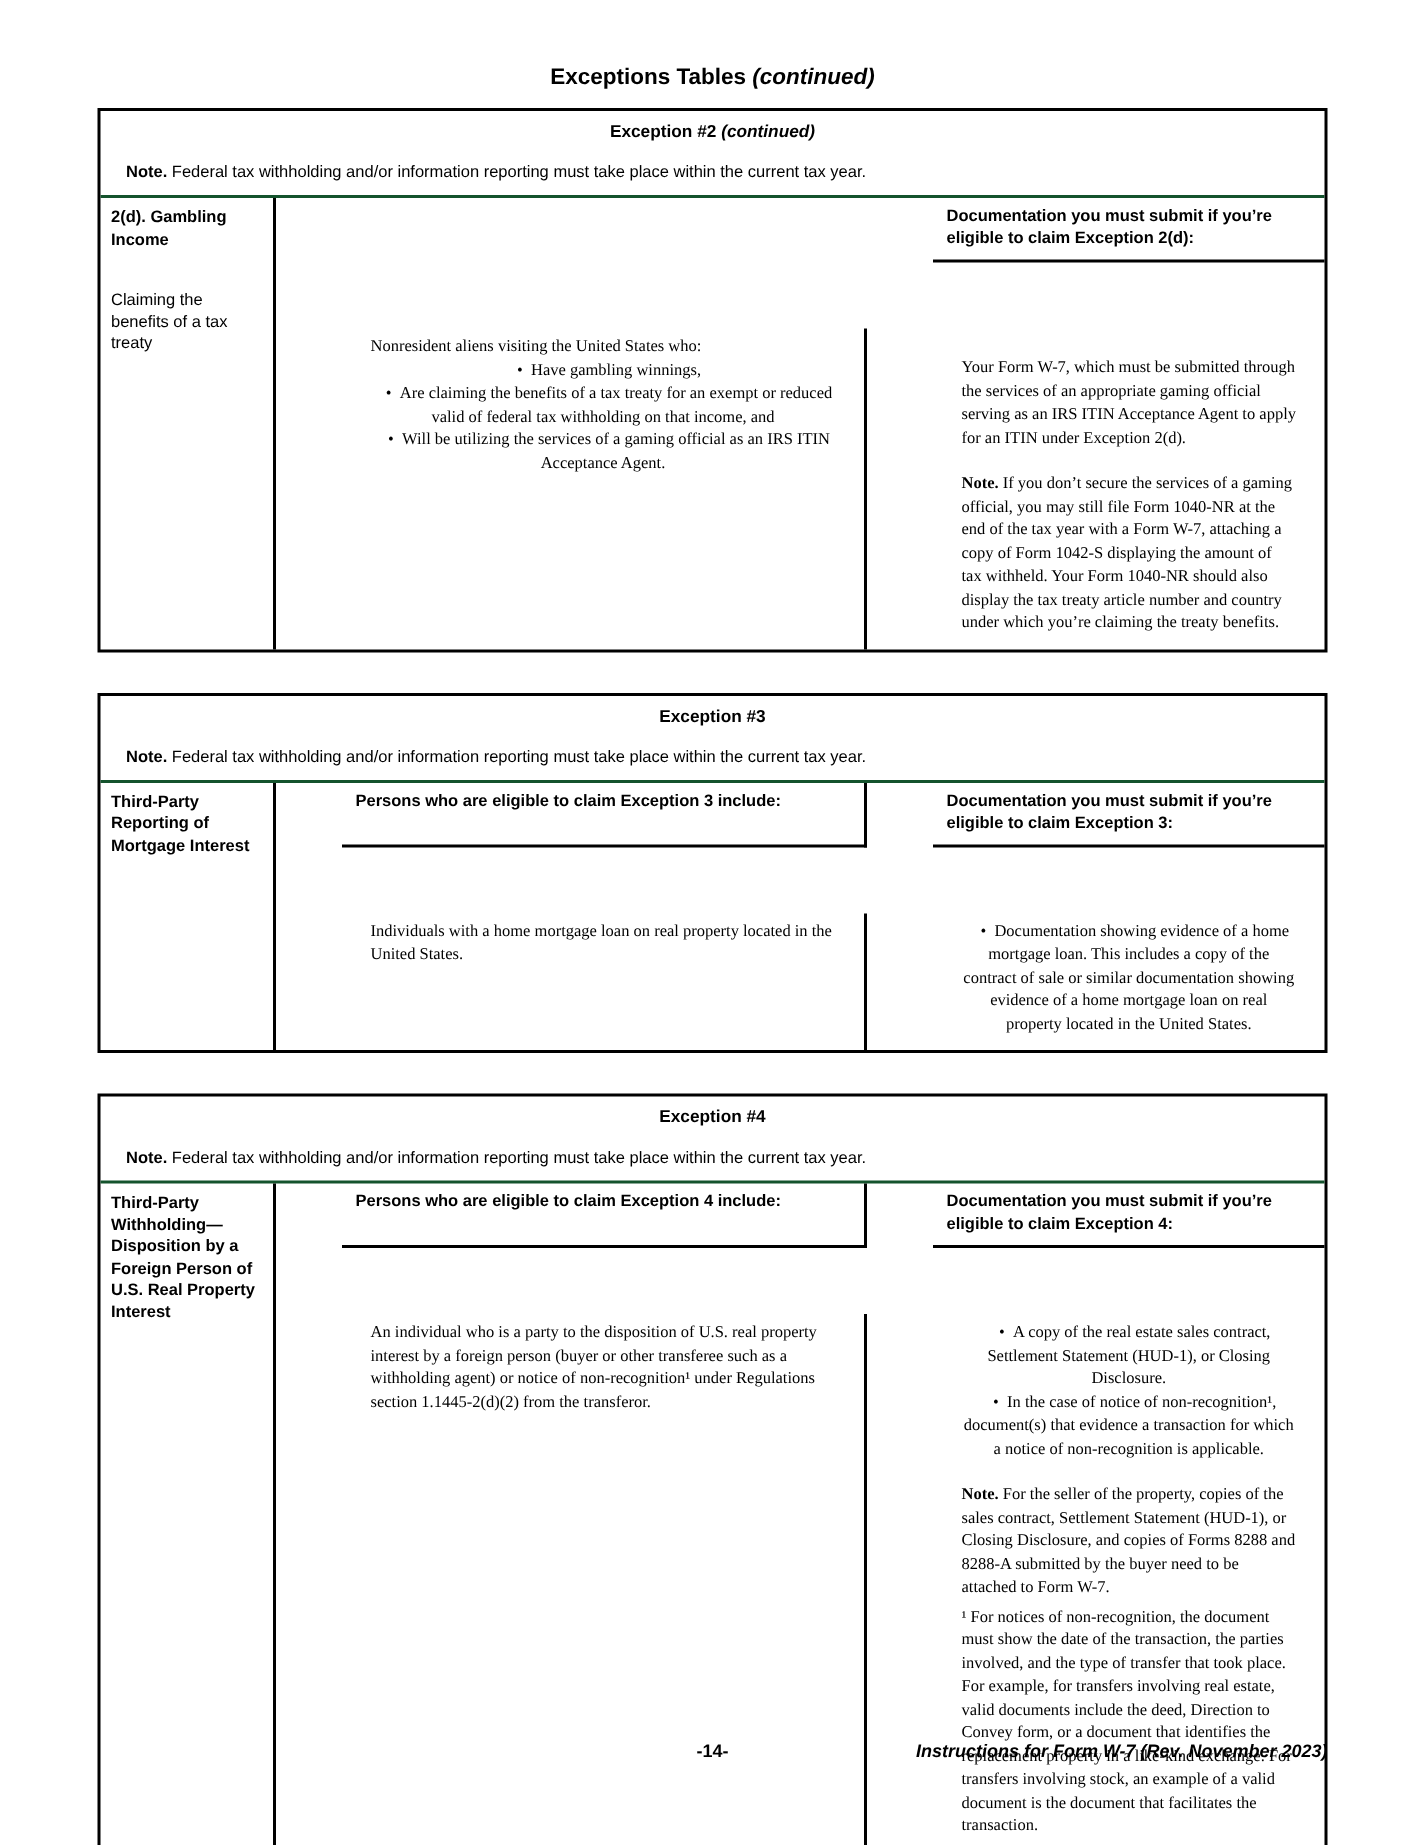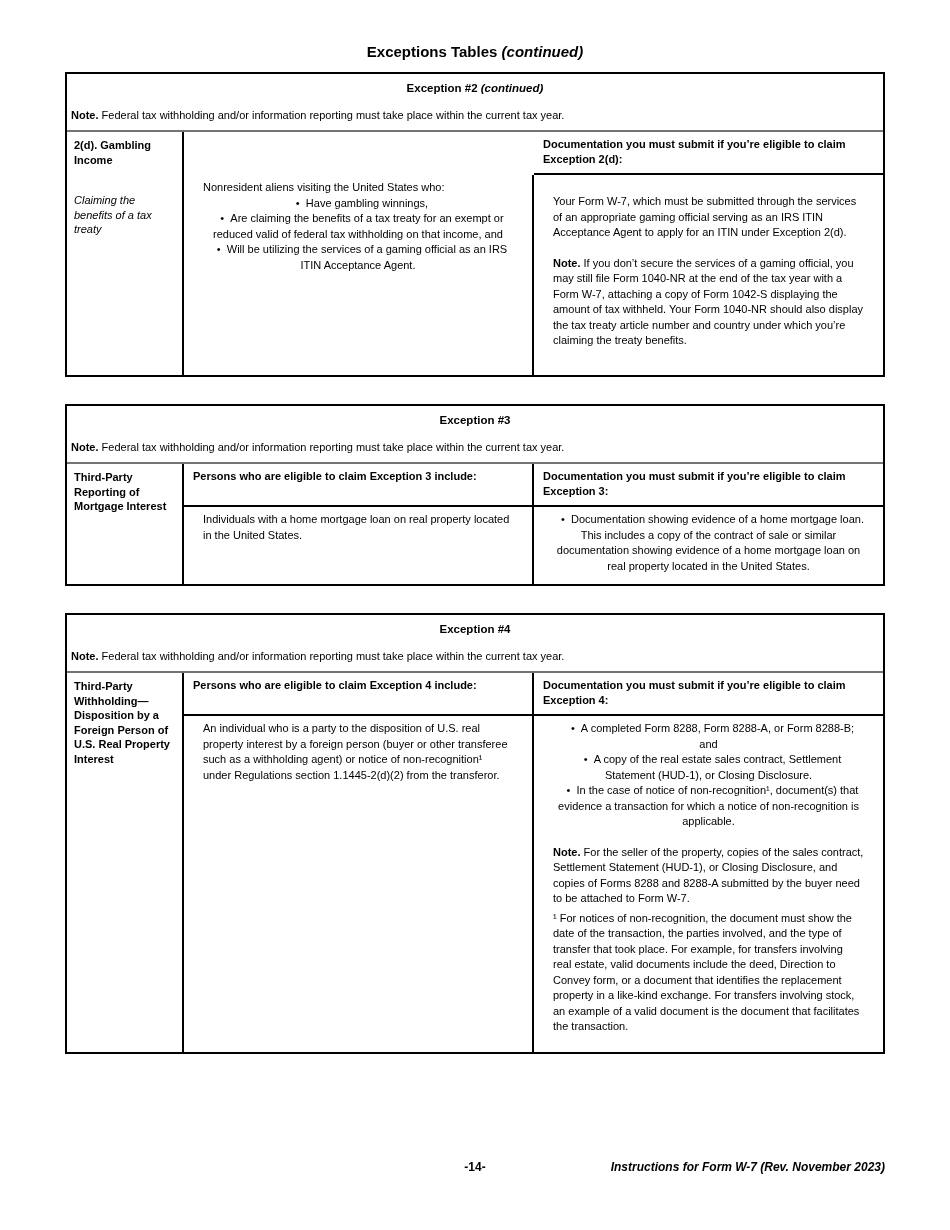--- a/index.html
+++ b/index.html
@@ -19,36 +19,36 @@
     font-weight: bold;
   }
   .extable {
     margin: 0 65px;
     border: 2px solid #000;
     background: #fff;
   }
   .t1 { margin-top: 12px; }
   .t2, .t3 { margin-top: 27px; }
 
-  .banner-cell { border-bottom: 2px solid #737373; padding: 8px 4px 8px; }
+  .banner-cell { border-bottom: 2px solid #14532d; padding: 8px 17px 8px; }
   .banner { text-align: center; font-weight: bold; font-size: 11.5px; }
   .bnote { margin-top: 14px; font-size: 11px; line-height: 14px; }
 
-  .tgrid { display: grid; grid-template-columns: 117px 350px 1fr; }
+  .tgrid { display: grid; grid-template-columns: 117px 350px 1fr; gap: 44px; }
   .cell-c1 { grid-area: 1 / 1 / 3 / 2; border-right: 2px solid #000; padding: 6px 7px; }
   .hcell-2 { grid-area: 1 / 2 / 2 / 3; border-right: 2px solid #000; border-bottom: 2px solid #000; }
   .hcell-3 { grid-area: 1 / 3 / 2 / 4; border-bottom: 2px solid #000; }
   .bcell-2 { grid-area: 2 / 2 / 3 / 3; border-right: 2px solid #000; }
   .bcell-3 { grid-area: 2 / 3 / 3 / 4; }
 
   .hc { font-weight: bold; padding: 5px 9px 6px; line-height: 15px; }
-  .bc { padding: 5px 19px 9px; line-height: 15.5px; }
+  .bc { padding: 5px 19px 9px; line-height: 15.5px; font-family: Liberation Serif, serif; }
 
   .c1title { font-weight: bold; line-height: 14.5px; }
-  .c1sub { font-style: italic; margin-top: 26px; line-height: 14.5px; }
+  .c1sub { margin-top: 26px; line-height: 14.5px; }
 
   .bullet { text-indent: 8px; text-align: center; }
   .bullet::before { content: "\2022\00a0\00a0"; }
 
   .t1 .bcell-2, .t1 .bcell-3 { min-height: 200px; }
   .t2 .bcell-2, .t2 .bcell-3 { min-height: 77px; }
   .t3 .bcell-2, .t3 .bcell-3 { min-height: 336px; }
 
   .mt-first { margin-top: 14px; }
   .mt-para { margin-top: 15px; }
@@ -139,21 +139,20 @@
   <div class="tgrid">
     <div class="cell-c1">
       <div class="c1title">Third-Party Withholding—Disposition by a Foreign Person of U.S. Real Property Interest</div>
     </div>
     <div class="hc hcell-2">Persons who are eligible to claim Exception 4 include:</div>
     <div class="hc hcell-3">Documentation you must submit if you’re eligible to claim Exception 4:</div>
     <div class="bc bcell-2">
       <div>An individual who is a party to the disposition of U.S. real property interest by a foreign person (buyer or other transferee such as a withholding agent) or notice of non-recognition¹ under Regulations section 1.1445-2(d)(2) from the transferor.</div>
     </div>
     <div class="bc bcell-3">
-      <div class="bullet">A completed Form 8288, Form 8288-A, or Form 8288-B; and</div>
       <div class="bullet">A copy of the real estate sales contract, Settlement Statement (HUD-1), or Closing Disclosure.</div>
       <div class="bullet">In the case of notice of non-recognition¹, document(s) that evidence a transaction for which a notice of non-recognition is applicable.</div>
       <div class="mt-para">
         <b>Note.</b><span> For the seller of the property, copies of the sales contract, Settlement Statement (HUD-1), or Closing Disclosure, and copies of Forms 8288 and 8288-A submitted by the buyer need to be attached to Form W-7.</span>
       </div>
       <div class="mt-foot">¹ For notices of non-recognition, the document must show the date of the transaction, the parties involved, and the type of transfer that took place. For example, for transfers involving real estate, valid documents include the deed, Direction to Convey form, or a document that identifies the replacement property in a like-kind exchange. For transfers involving stock, an example of a valid document is the document that facilitates the transaction.</div>
     </div>
   </div>
 </section>
 

